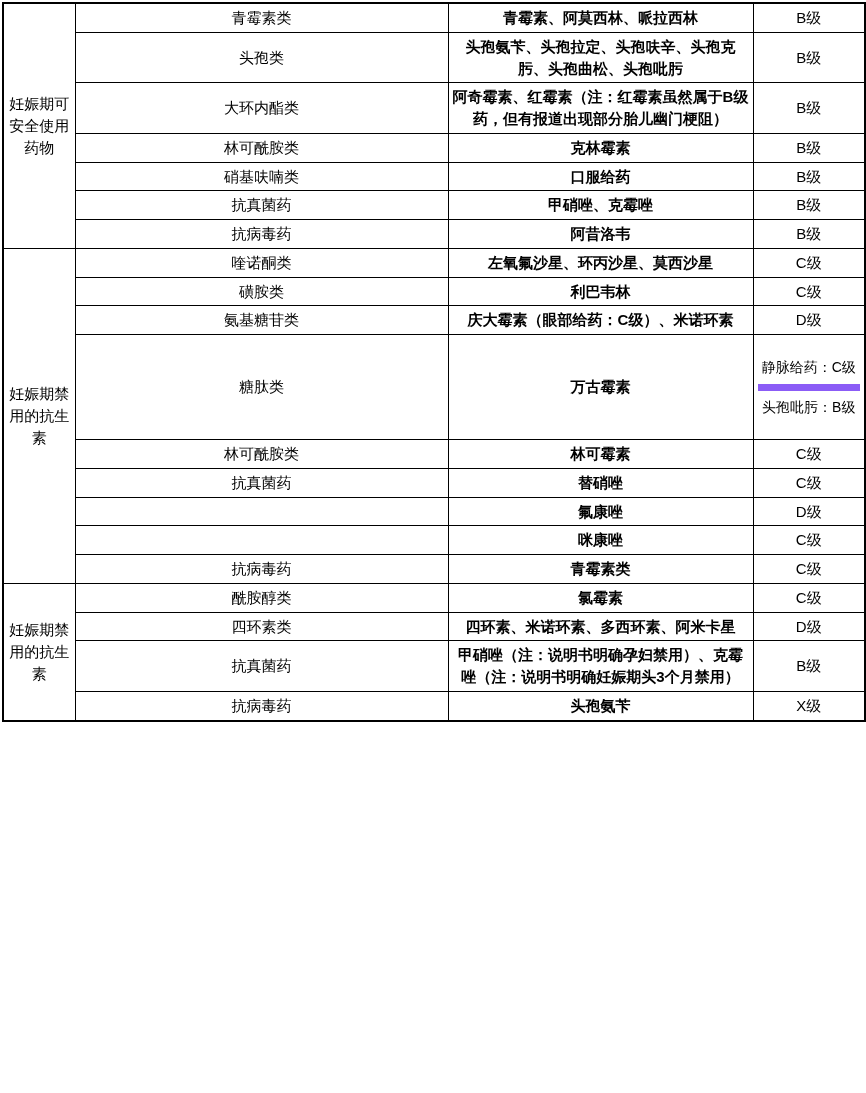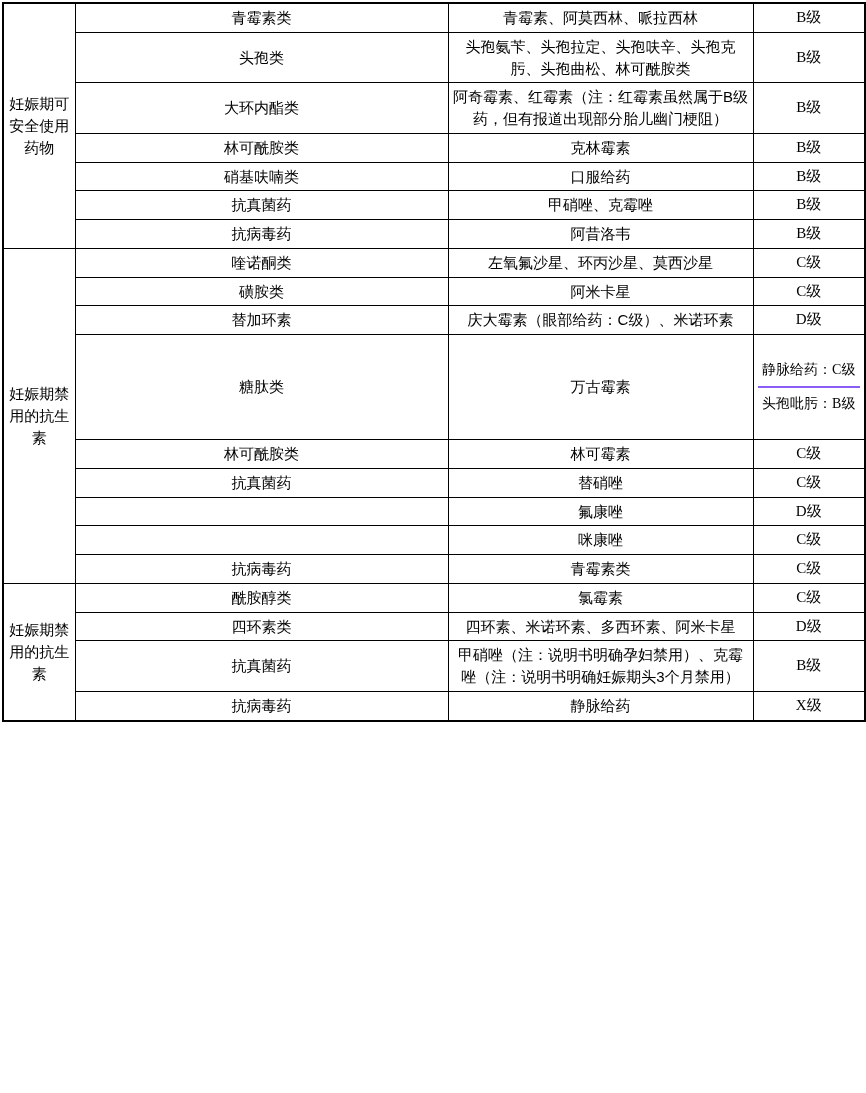--- a/index.html
+++ b/index.html
@@ -38,39 +38,39 @@
   col.c-drugs    { width: 305px; }
   col.c-grade    { width: 112px; }
 
   td.category {
     font-size: 15px;
     line-height: 1.5;
     padding: 2px 3px;
     letter-spacing: 0px;
   }
   td.class-cell { font-size: 15px; }
-  td.drugs-cell { font-size: 14.5px; line-height: 1.5; }
-  td.grade-cell { font-size: 15px; font-family: Liberation Serif, serif; }
+  td.drugs-cell { font-size: 14.5px; line-height: 1.5; font-weight: bold; }
+  td.grade-cell { font-size: 15px; }
 
   
   td.grade-split { padding: 0; }
   .grade-split-inner {
     display: flex;
     flex-direction: column;
     height: 100%;
   }
   .grade-sub {
     flex: 1 1 50%;
     display: flex;
     align-items: center;
     justify-content: center;
     font-size: 14px;
     padding: 6px 2px;
   }
-  .grade-sub.top { border-bottom: 2px solid #8b5cf6; }
+  .grade-sub.top { border-bottom: 7px solid #8b5cf6; }
 
   tr.section-start > td { border-top: 2.2px solid #000; }
 </style>
 </head>
 <body>
 
 <table id="drug-table">
   <colgroup>
     <col class="c-category">
     <col class="c-class">
@@ -80,21 +80,21 @@
   <tbody>
 
     <tr>
       <td class="category" rowspan="7">妊娠期可安全使用药物</td>
       <td class="class-cell">青霉素类</td>
       <td class="drugs-cell">青霉素、阿莫西林、哌拉西林</td>
       <td class="grade-cell">B级</td>
     </tr>
     <tr>
       <td class="class-cell">头孢类</td>
-      <td class="drugs-cell">头孢氨苄、头孢拉定、头孢呋辛、头孢克肟、头孢曲松、林可酰胺类</td>
+      <td class="drugs-cell">头孢氨苄、头孢拉定、头孢呋辛、头孢克肟、头孢曲松、头孢吡肟</td>
       <td class="grade-cell">B级</td>
     </tr>
     <tr>
       <td class="class-cell">大环内酯类</td>
       <td class="drugs-cell">阿奇霉素、红霉素（注：红霉素虽然属于B级药，但有报道出现部分胎儿幽门梗阻）</td>
       <td class="grade-cell">B级</td>
     </tr>
     <tr>
       <td class="class-cell">林可酰胺类</td>
       <td class="drugs-cell">克林霉素</td>
@@ -117,25 +117,25 @@
     </tr>
 
     <tr class="section-start">
       <td class="category" rowspan="9">妊娠期禁用的抗生素</td>
       <td class="class-cell">喹诺酮类</td>
       <td class="drugs-cell">左氧氟沙星、环丙沙星、莫西沙星</td>
       <td class="grade-cell">C级</td>
     </tr>
     <tr>
       <td class="class-cell">磺胺类</td>
-      <td class="drugs-cell">阿米卡星</td>
+      <td class="drugs-cell">利巴韦林</td>
       <td class="grade-cell">C级</td>
     </tr>
     <tr>
-      <td class="class-cell">替加环素</td>
+      <td class="class-cell">氨基糖苷类</td>
       <td class="drugs-cell">庆大霉素（眼部给药：C级）、米诺环素</td>
       <td class="grade-cell">D级</td>
     </tr>
 
     <tr style="height:105px">
       <td class="class-cell">糖肽类</td>
       <td class="drugs-cell">万古霉素</td>
       <td class="grade-cell grade-split">
         <div class="grade-split-inner">
           <div class="grade-sub top">静脉给药：C级</div>
@@ -180,18 +180,18 @@
       <td class="drugs-cell">四环素、米诺环素、多西环素、阿米卡星</td>
       <td class="grade-cell">D级</td>
     </tr>
     <tr>
       <td class="class-cell">抗真菌药</td>
       <td class="drugs-cell">甲硝唑（注：说明书明确孕妇禁用）、克霉唑（注：说明书明确妊娠期头3个月禁用）</td>
       <td class="grade-cell">B级</td>
     </tr>
     <tr>
       <td class="class-cell">抗病毒药</td>
-      <td class="drugs-cell">静脉给药</td>
+      <td class="drugs-cell">头孢氨苄</td>
       <td class="grade-cell">X级</td>
     </tr>
 
   </tbody>
 </table>
 
 </body></html>

